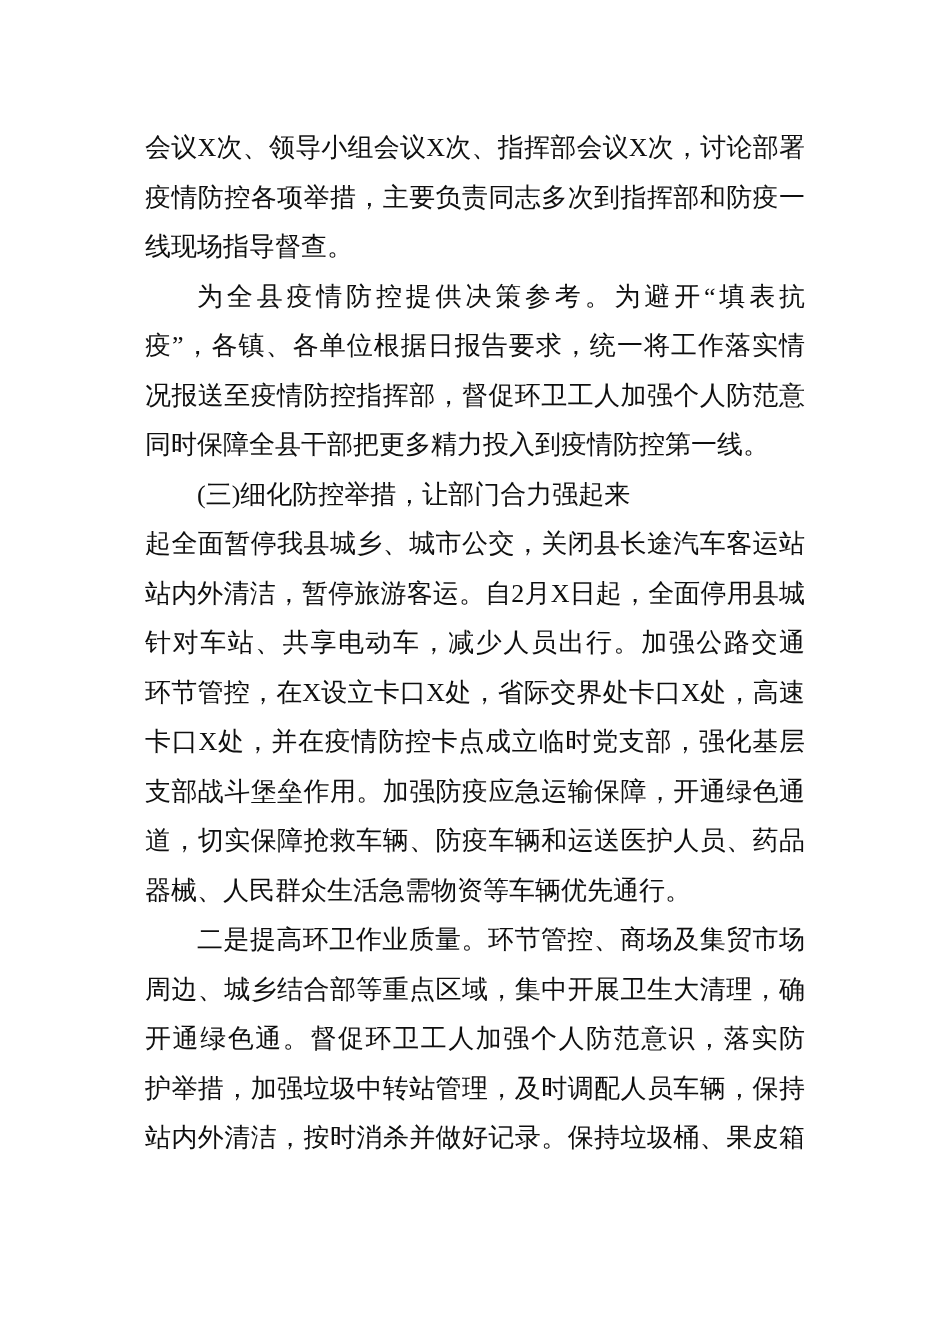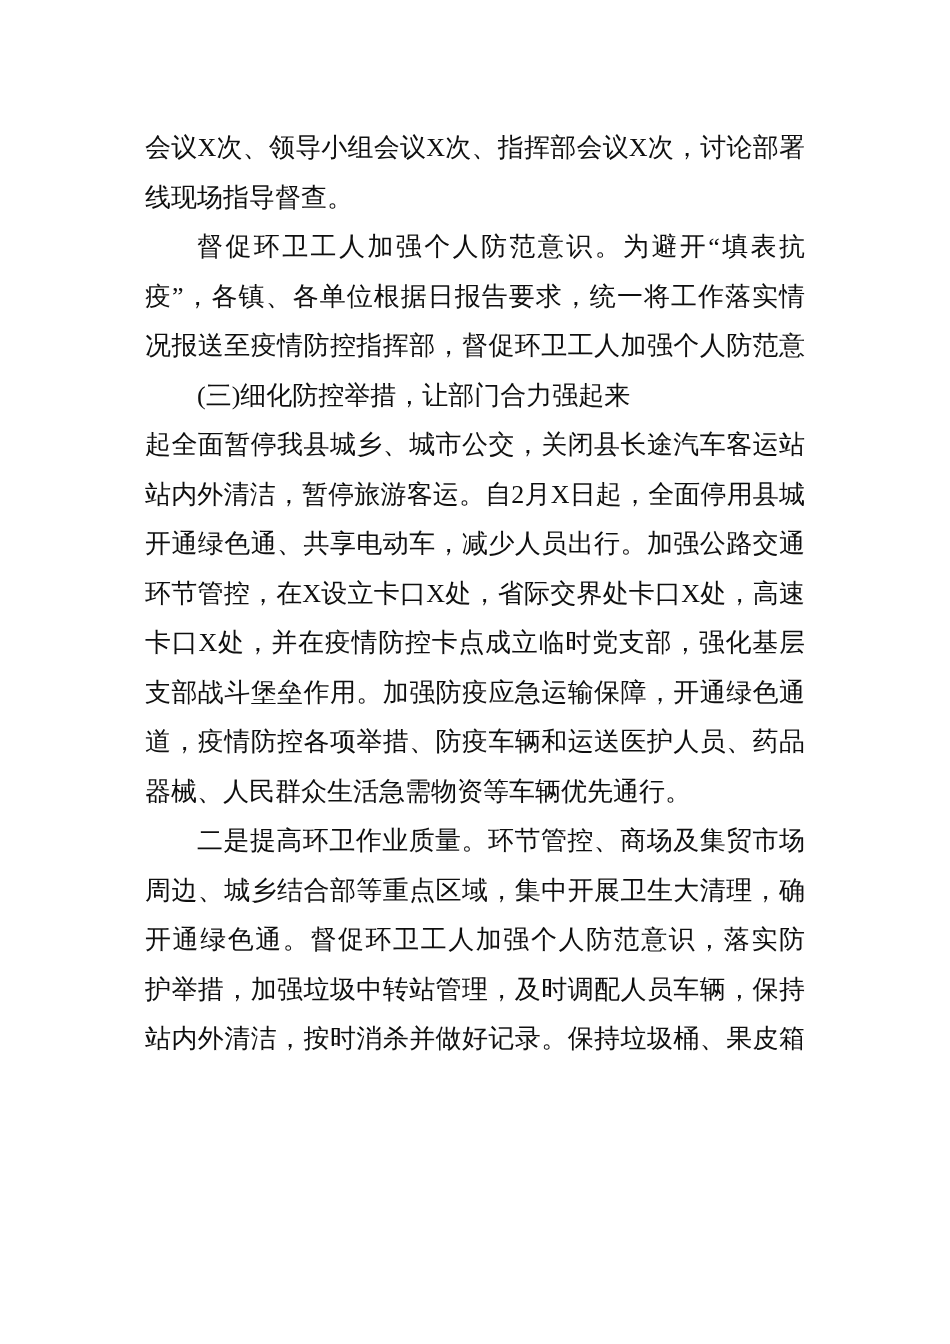--- a/index.html
+++ b/index.html
@@ -38,32 +38,34 @@
   .line.para-end {
     text-align-last: left;
   }
 </style>
 </head>
 <body>
 
 <div class="page">
   <div class="doc">
     <div class="line">会议X次、领导小组会议X次、指挥部会议X次，讨论部署</div>
+    <div class="line">疫情防控各项举措，主要负责同志多次到指挥部和防疫一</div>
     <div class="line para-end">线现场指导督查。</div>
-    <div class="line indent">督促环卫工人加强个人防范意识。为避开“填表抗</div>
+    <div class="line indent">为全县疫情防控提供决策参考。为避开“填表抗</div>
     <div class="line">疫”，各镇、各单位根据日报告要求，统一将工作落实情</div>
     <div class="line">况报送至疫情防控指挥部，督促环卫工人加强个人防范意识</div>
+    <div class="line para-end">同时保障全县干部把更多精力投入到疫情防控第一线。</div>
     <div class="line indent para-end">(三)细化防控举措，让部门合力强起来</div>
     <div class="line">起全面暂停我县城乡、城市公交，关闭县长途汽车客运站</div>
     <div class="line">站内外清洁，暂停旅游客运。自2月X日起，全面停用县城</div>
-    <div class="line">开通绿色通、共享电动车，减少人员出行。加强公路交通</div>
+    <div class="line">针对车站、共享电动车，减少人员出行。加强公路交通</div>
     <div class="line">环节管控，在X设立卡口X处，省际交界处卡口X处，高速</div>
     <div class="line">卡口X处，并在疫情防控卡点成立临时党支部，强化基层党</div>
     <div class="line">支部战斗堡垒作用。加强防疫应急运输保障，开通绿色通</div>
-    <div class="line">道，疫情防控各项举措、防疫车辆和运送医护人员、药品</div>
+    <div class="line">道，切实保障抢救车辆、防疫车辆和运送医护人员、药品</div>
     <div class="line para-end">器械、人民群众生活急需物资等车辆优先通行。</div>
     <div class="line indent">二是提高环卫作业质量。环节管控、商场及集贸市场</div>
     <div class="line">周边、城乡结合部等重点区域，集中开展卫生大清理，确</div>
     <div class="line">开通绿色通。督促环卫工人加强个人防范意识，落实防</div>
     <div class="line">护举措，加强垃圾中转站管理，及时调配人员车辆，保持</div>
     <div class="line">站内外清洁，按时消杀并做好记录。保持垃圾桶、果皮箱</div>
   </div>
 </div>
 
 </body></html>

